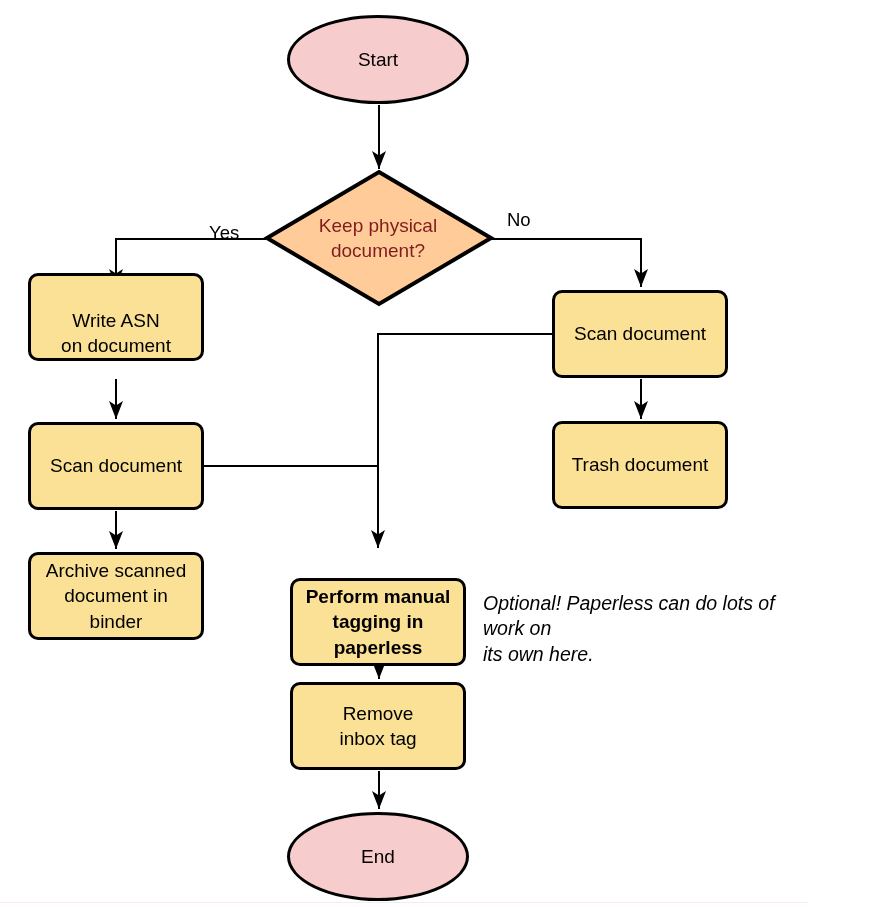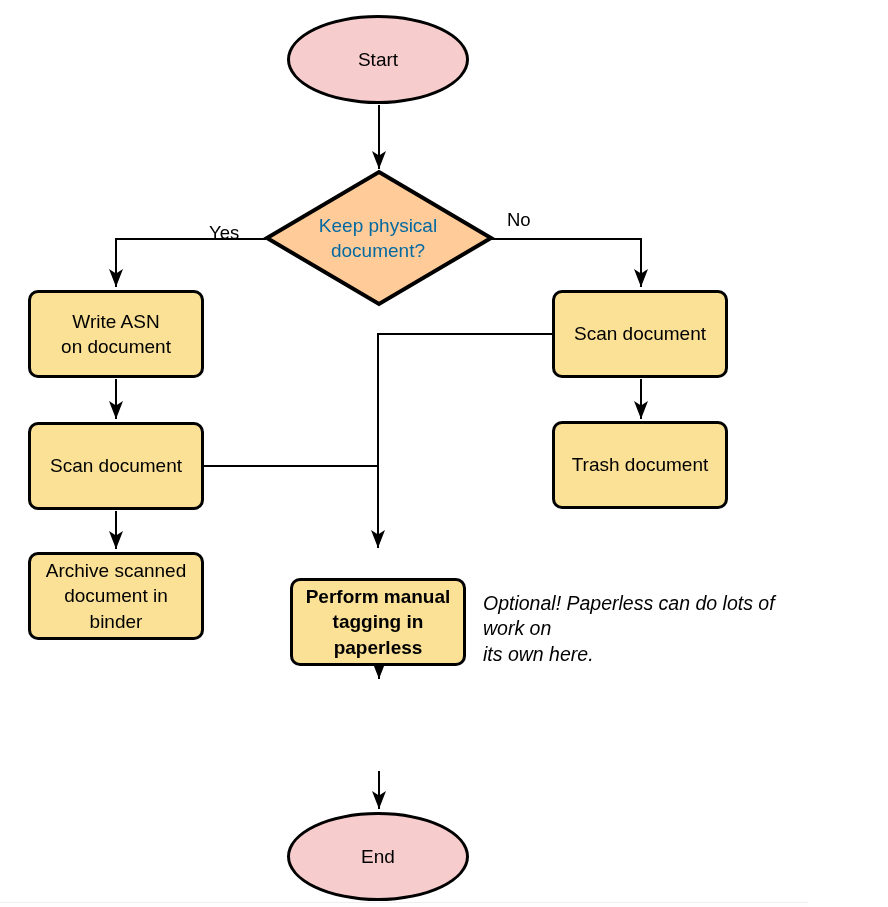--- a/index.html
+++ b/index.html
@@ -61,21 +61,21 @@
   }
   .decision-label {
     position: absolute;
     z-index: 2;
     width: 220px;
     left: 268px;
     top: 213px;
     text-align: center;
     font-size: 19px;
     line-height: 1.32;
-    color: #0369a1;
+    color: #7f1d1d;
     white-space: pre-line;
   }
   .edge-label {
     position: absolute;
     z-index: 2;
     font-size: 18.5px;
     color: #000;
   }
   #yes-label { left: 209px; top: 209px; margin-top: 13px; }
   #no-label  { left: 507px; top: 209px; }
@@ -130,21 +130,21 @@
   <div class="node terminal" style="left:287px; top:15px;">
     <span class="label">Start</span>
   </div>
 
   <div class="decision-label">Keep physical
 document?</div>
 
   <span class="edge-label" id="yes-label">Yes</span>
   <span class="edge-label" id="no-label">No</span>
 
-  <div class="node process" style="left:28px; top:290px;">
+  <div class="node process" style="left:28px; top:273px;align-items:flex-end;">
     <span class="label">Write ASN
 on document</span>
   </div>
 
   <div class="node process" style="left:28px; top:422px;">
     <span class="label">Scan document</span>
   </div>
 
   <div class="node process" style="left:28px; top:552px;">
     <span class="label">Archive scanned
@@ -162,20 +162,24 @@
 
   <div class="node process" style="left:290px; top:578px;font-weight:bold;">
     <span class="label">Perform manual
 tagging in
 paperless</span>
   </div>
 
   <div class="annotation">Optional! Paperless can do lots of work on
 its own here.</div>
 
+  <div class="node process" style="left:290px; top:682px;">
+    <span class="label">Remove
+inbox tag</span>
+  </div>
 
   <div class="node terminal" style="left:287px; top:812px;">
     <span class="label">End</span>
   </div>
 
   <div class="bottom-strip"></div>
 
 </div>
 
 </body></html>

